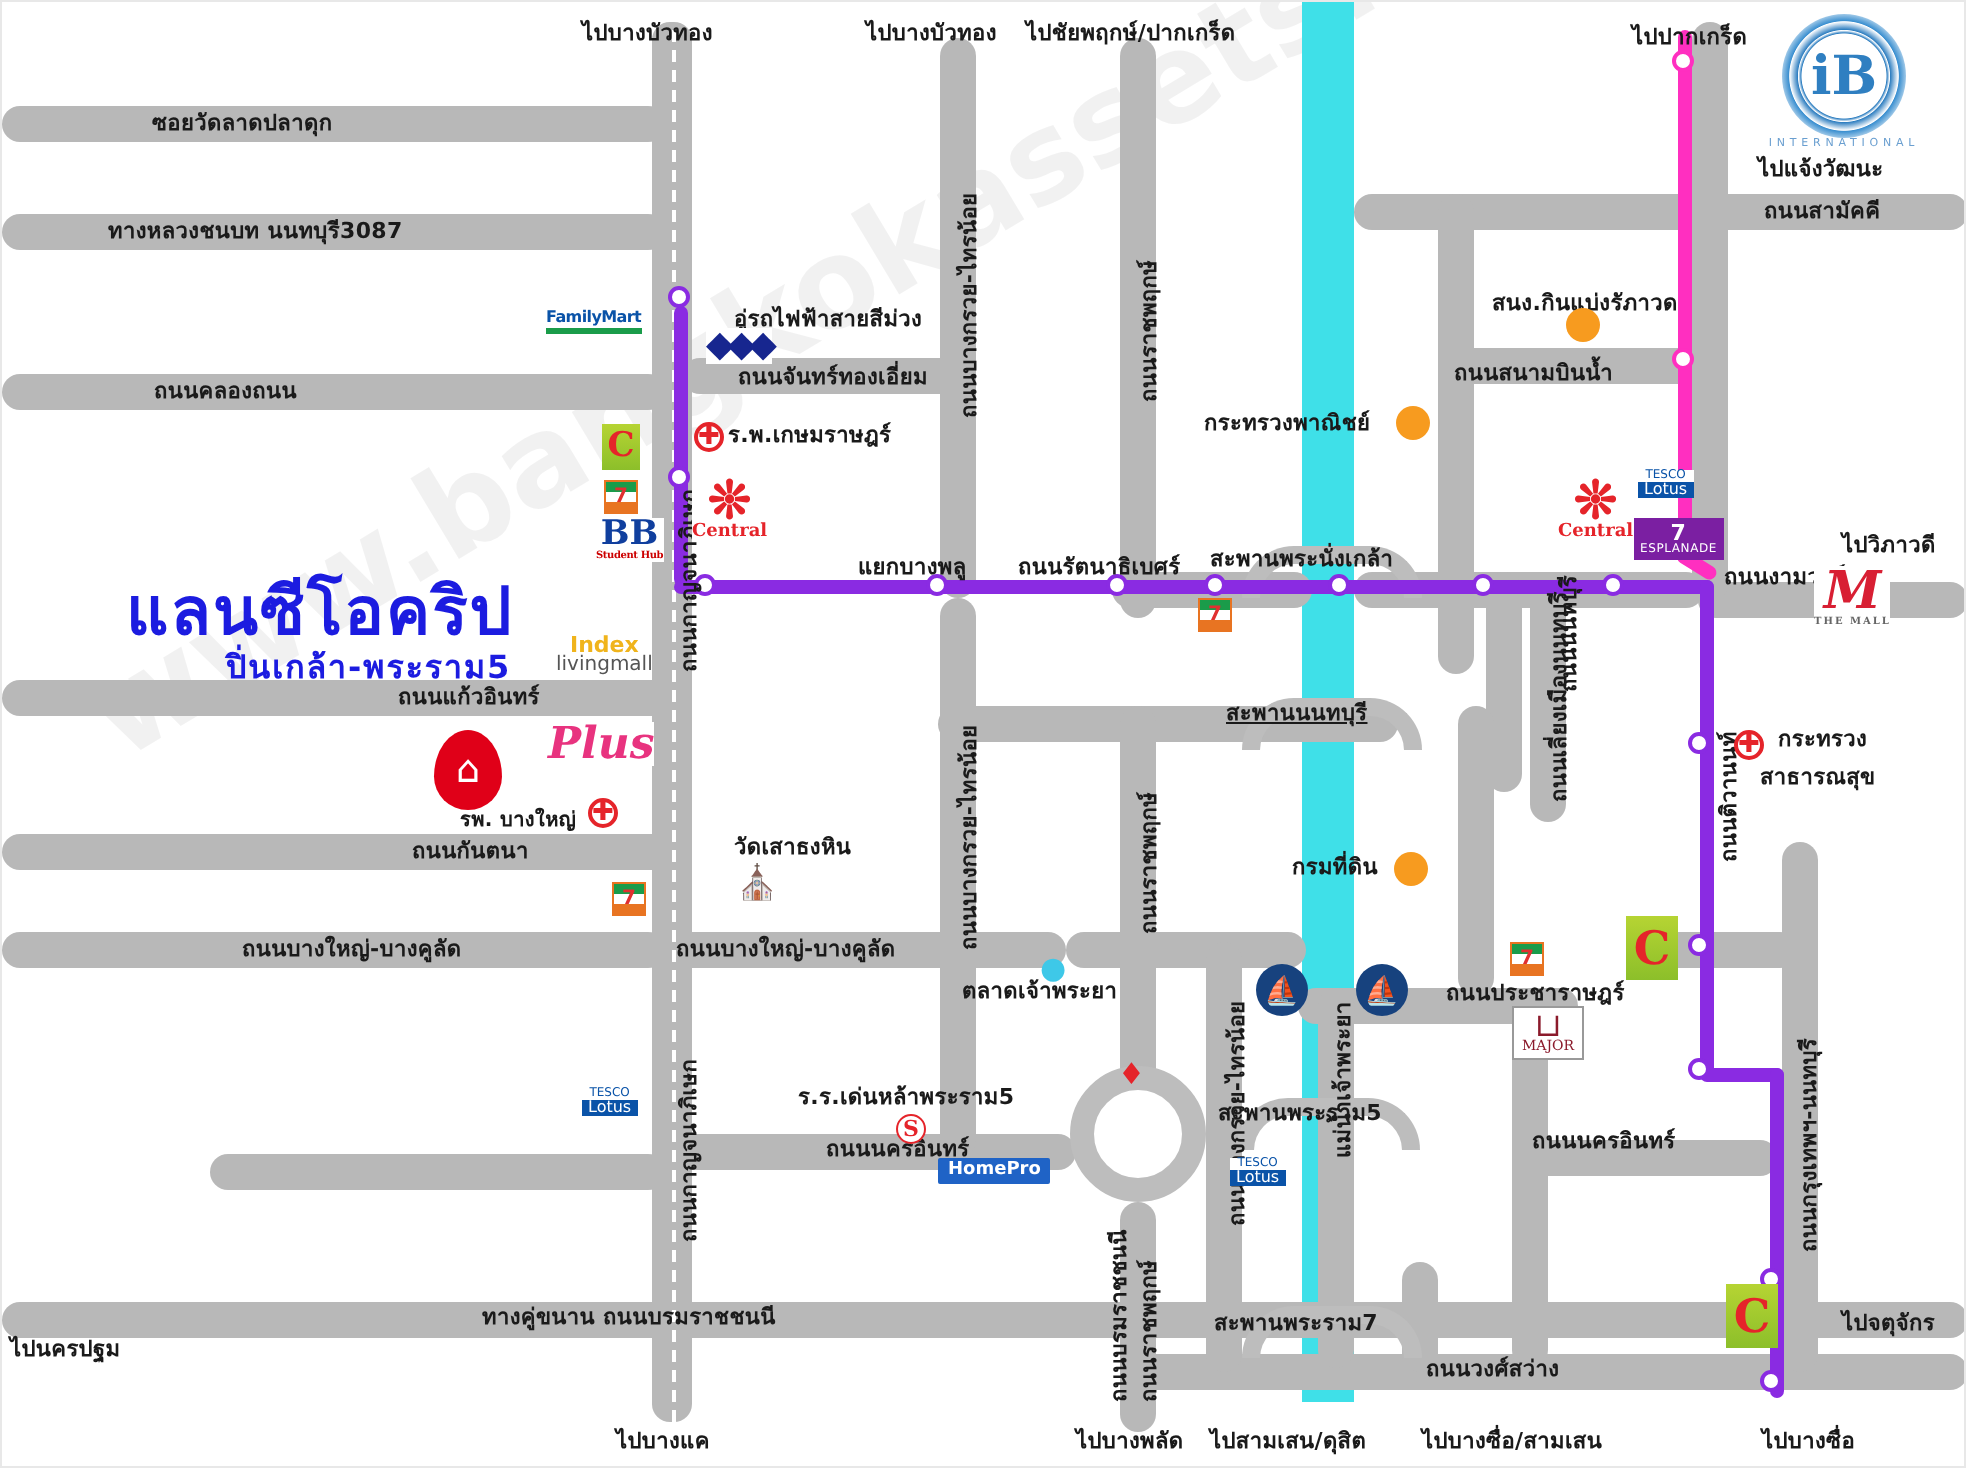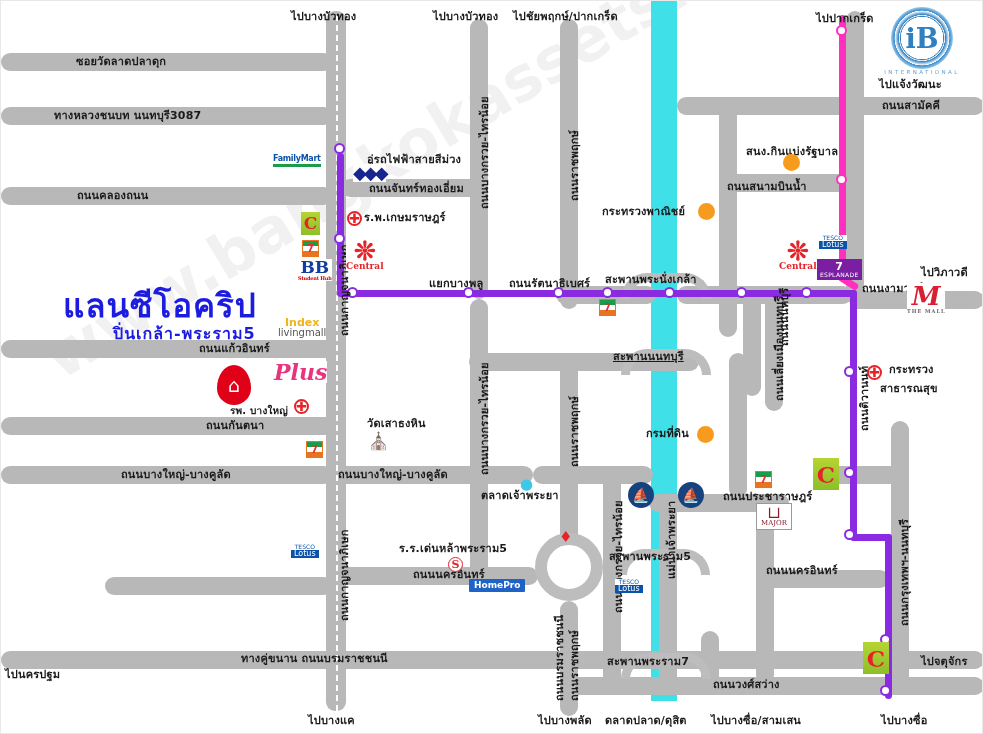--- a/index.html
+++ b/index.html
@@ -336,21 +336,21 @@
   <div class="lbl" style="left:512px; top:10px;">ไปชัยพฤกษ์/ปากเกร็ด</div>
   <div class="lbl" style="left:815px; top:12px;">ไปปากเกร็ด</div>
 
   <div class="lbl" style="left:878px; top:78px;">ไปแจ้งวัฒนะ</div>
   <div class="lbl" style="left:920px; top:266px;">ไปวิภาวดี</div>
   <div class="lbl" style="left:920px; top:655px;">ไปจตุจักร</div>
 
   <div class="lbl" style="left:4px; top:668px;">ไปนครปฐม</div>
   <div class="lbl" style="left:307px; top:714px;">ไปบางแค</div>
   <div class="lbl" style="left:537px; top:714px;">ไปบางพลัด</div>
-  <div class="lbl" style="left:604px; top:714px;">ดลาดปลาด/ดุสิต</div>
+  <div class="lbl" style="left:604px; top:714px;">ไปสามเสน/ดุสิต</div>
   <div class="lbl" style="left:710px; top:714px;">ไปบางซื่อ/สามเสน</div>
   <div class="lbl" style="left:880px; top:714px;">ไปบางซื่อ</div>
 
   <div class="lbl" style="left:75px; top:55px;">ซอยวัดลาดปลาดุก</div>
   <div class="lbl" style="left:53px; top:109px;">ทางหลวงชนบท นนทบุรี3087</div>
   <div class="lbl" style="left:76px; top:189px;">ถนนคลองถนน</div>
   <div class="lbl" style="left:368px; top:182px;">ถนนจันทร์ทองเอี่ยม</div>
   <div class="lbl" style="left:198px; top:342px;">ถนนแก้วอินทร์</div>
   <div class="lbl" style="left:205px; top:419px;">ถนนกันตนา</div>
   <div class="lbl" style="left:120px; top:468px;">ถนนบางใหญ่-บางคูลัด</div>
@@ -380,21 +380,21 @@
   <div class="lbl vert" style="left:898px; top:625px;">ถนนกรุงเทพฯ-นนทบุรี</div>
   <div class="lbl vert" style="left:778px; top:345px;">ถนนนนทบุรี</div>
 
   <div class="lbl" style="left:348px; top:153px;margin-left:18px;">อู่รถไฟฟ้าสายสีม่วง</div>
   <div class="lbl" style="left:363px; top:211px;">ร.พ.เกษมราษฎร์</div>
   <div class="lbl sm" style="left:229px; top:405px;">รพ. บางใหญ่</div>
   <div class="lbl" style="left:366px; top:417px;">วัดเสาธงหิน</div>
   <div class="lbl" style="left:480px; top:489px;">ตลาดเจ้าพระยา</div>
   <div class="lbl" style="left:398px; top:542px;">ร.ร.เด่นหล้าพระราม5</div>
   <div class="lbl" style="left:601px; top:205px;">กระทรวงพาณิชย์</div>
-  <div class="lbl" style="left:745px; top:145px;">สนง.กินแบ่งรัฐบาล</div>
+  <div class="lbl" style="left:745px; top:145px;">สนง.กินแบ่งรัภาวด</div>
   <div class="lbl" style="left:645px; top:427px;">กรมที่ดิน</div>
   <div class="lbl" style="left:888px; top:363px;">กระทรวง</div>
   <div class="lbl" style="left:879px; top:382px;">สาธารณสุข</div>
   <div class="lbl vert" style="left:665px; top:578px;">แม่น้ำเจ้าพระยา</div>
 
   <div class="lbl" style="left:604px; top:273px;">สะพานพระนั่งเกล้า</div>
   <div class="lbl" style="left:612px; top:350px;text-decoration:underline;">สะพานนนทบุรี</div>
   <div class="lbl" style="left:608px; top:550px;">สะพานพระราม5</div>
   <div class="lbl" style="left:606px; top:655px;">สะพานพระราม7</div>
 

